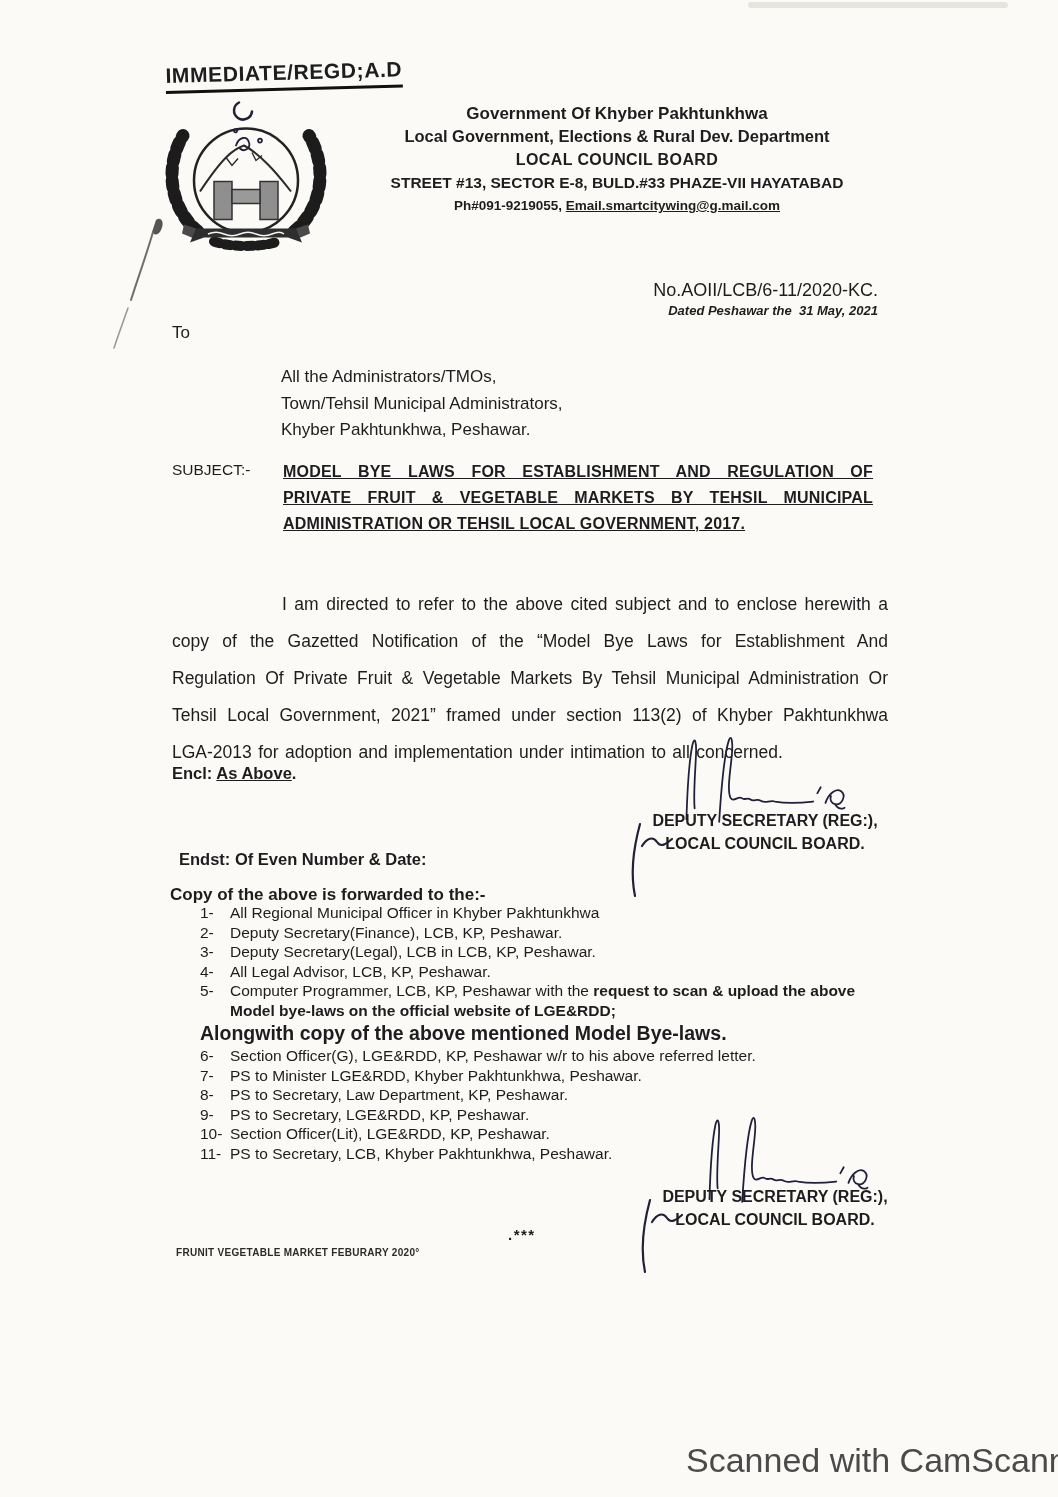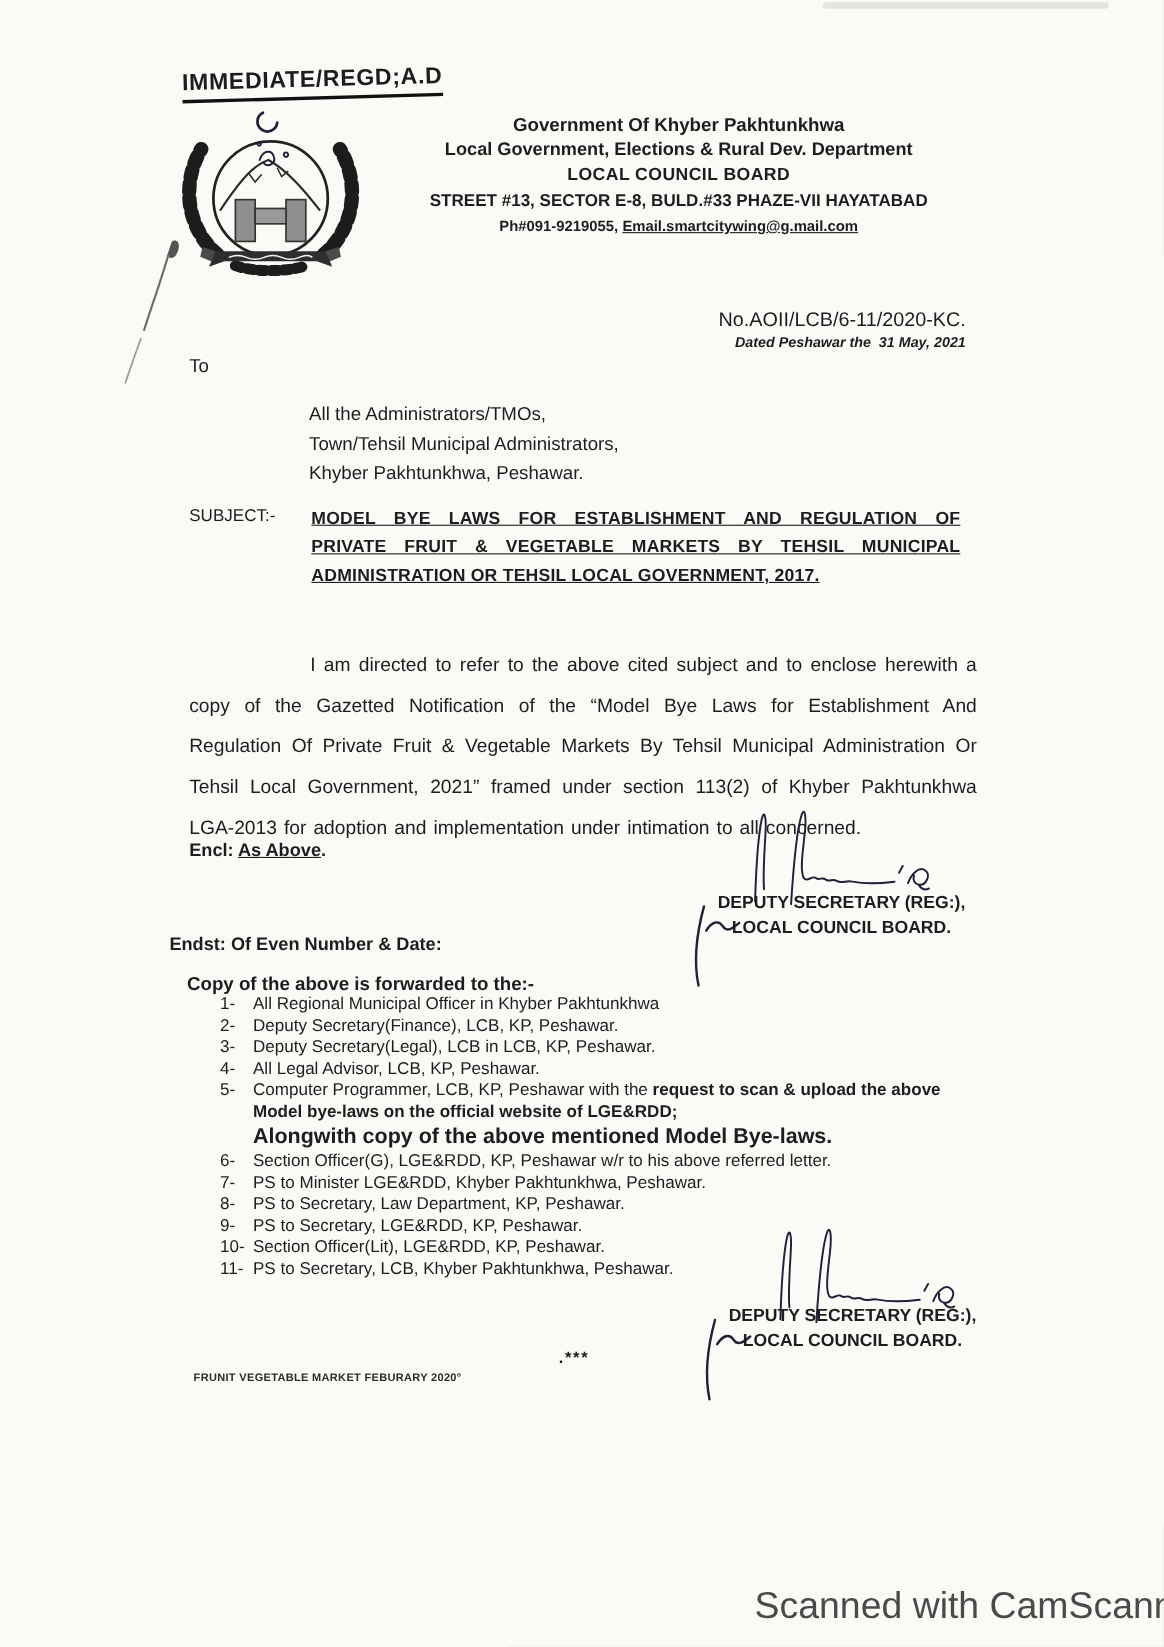--- a/index.html
+++ b/index.html
@@ -39,27 +39,27 @@
   .encl{position:absolute;left:172px;top:764px;font-size:16.5px;font-weight:bold;}
   .sig-svg{position:absolute;}
   .sig1-svg{left:618px;top:732px;width:280px;height:92px;}
   .sig2-svg{left:636px;top:1112px;width:290px;height:92px;}
   .for-mark{position:absolute;width:52px;height:84px;}
   .for1{left:622px;top:816px;}
   .for2{left:632px;top:1192px;}
   .sig-text{position:absolute;width:270px;text-align:center;font-weight:bold;font-size:16px;line-height:22.5px;}
   .sig1-text{left:630px;top:810px;}
   .sig2-text{left:640px;top:1186px;}
-  .endst{position:absolute;left:154px;top:850px;font-weight:bold;font-size:16.5px;}
+  .endst{position:absolute;left:179px;top:850px;font-weight:bold;font-size:16.5px;}
   .copy-head{position:absolute;left:170px;top:885px;font-weight:bold;font-size:17px;}
   .dist{position:absolute;left:200px;top:903px;width:700px;font-size:15.5px;line-height:19.5px;}
   .row{display:flex;}
   .num{min-width:30px;}
   .txt{flex:1;}
-  .alongwith{margin-left:30px;font-size:19.5px;font-weight:bold;line-height:26px;}
+  .alongwith{font-size:19.5px;font-weight:bold;line-height:26px;}
   .closing{margin-left:30px;}
   .stars{position:absolute;left:508px;top:1226px;font-weight:bold;font-size:15px;letter-spacing:1.5px;}
   .footer-note{position:absolute;left:176px;top:1247px;font-size:10px;font-weight:bold;color:#2b2b2b;letter-spacing:.3px;}
   .camscanner{position:absolute;left:686px;top:1441px;font-size:34px;color:#4a4a4a;white-space:nowrap;}
   svg .ink{stroke:#20203a;fill:none;stroke-linecap:round;}
 </style>
 </head>
 <body>
 
 <div class="page">

